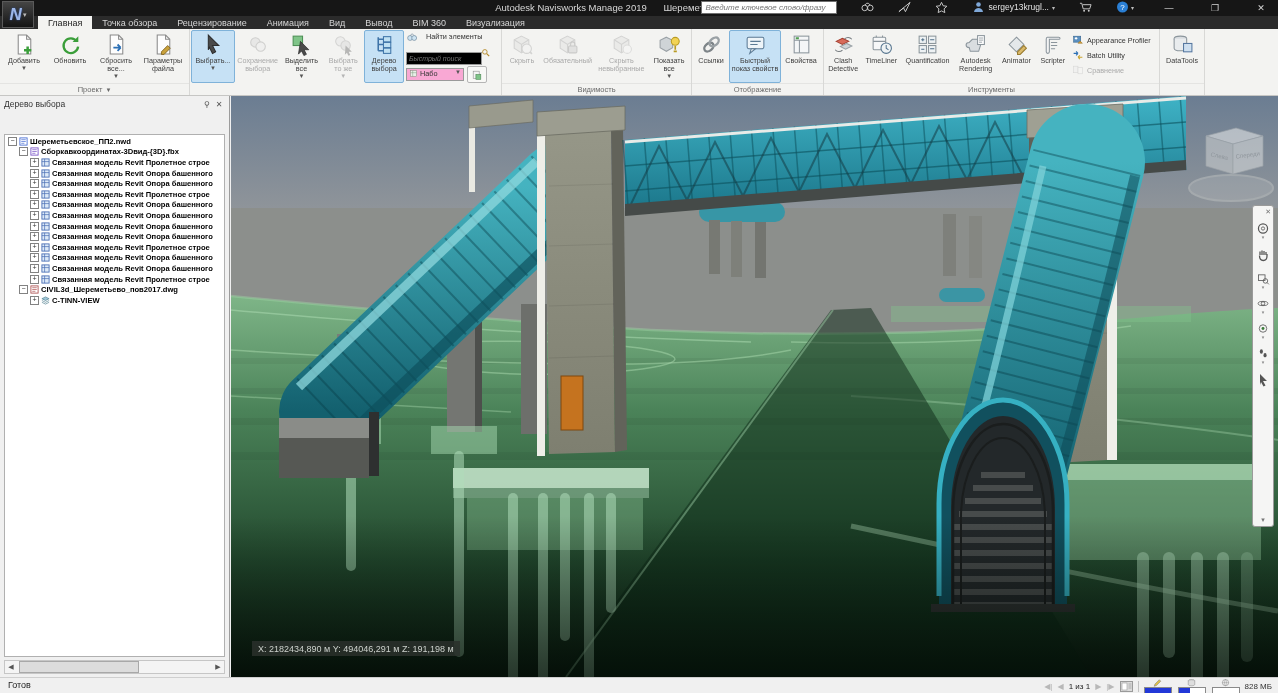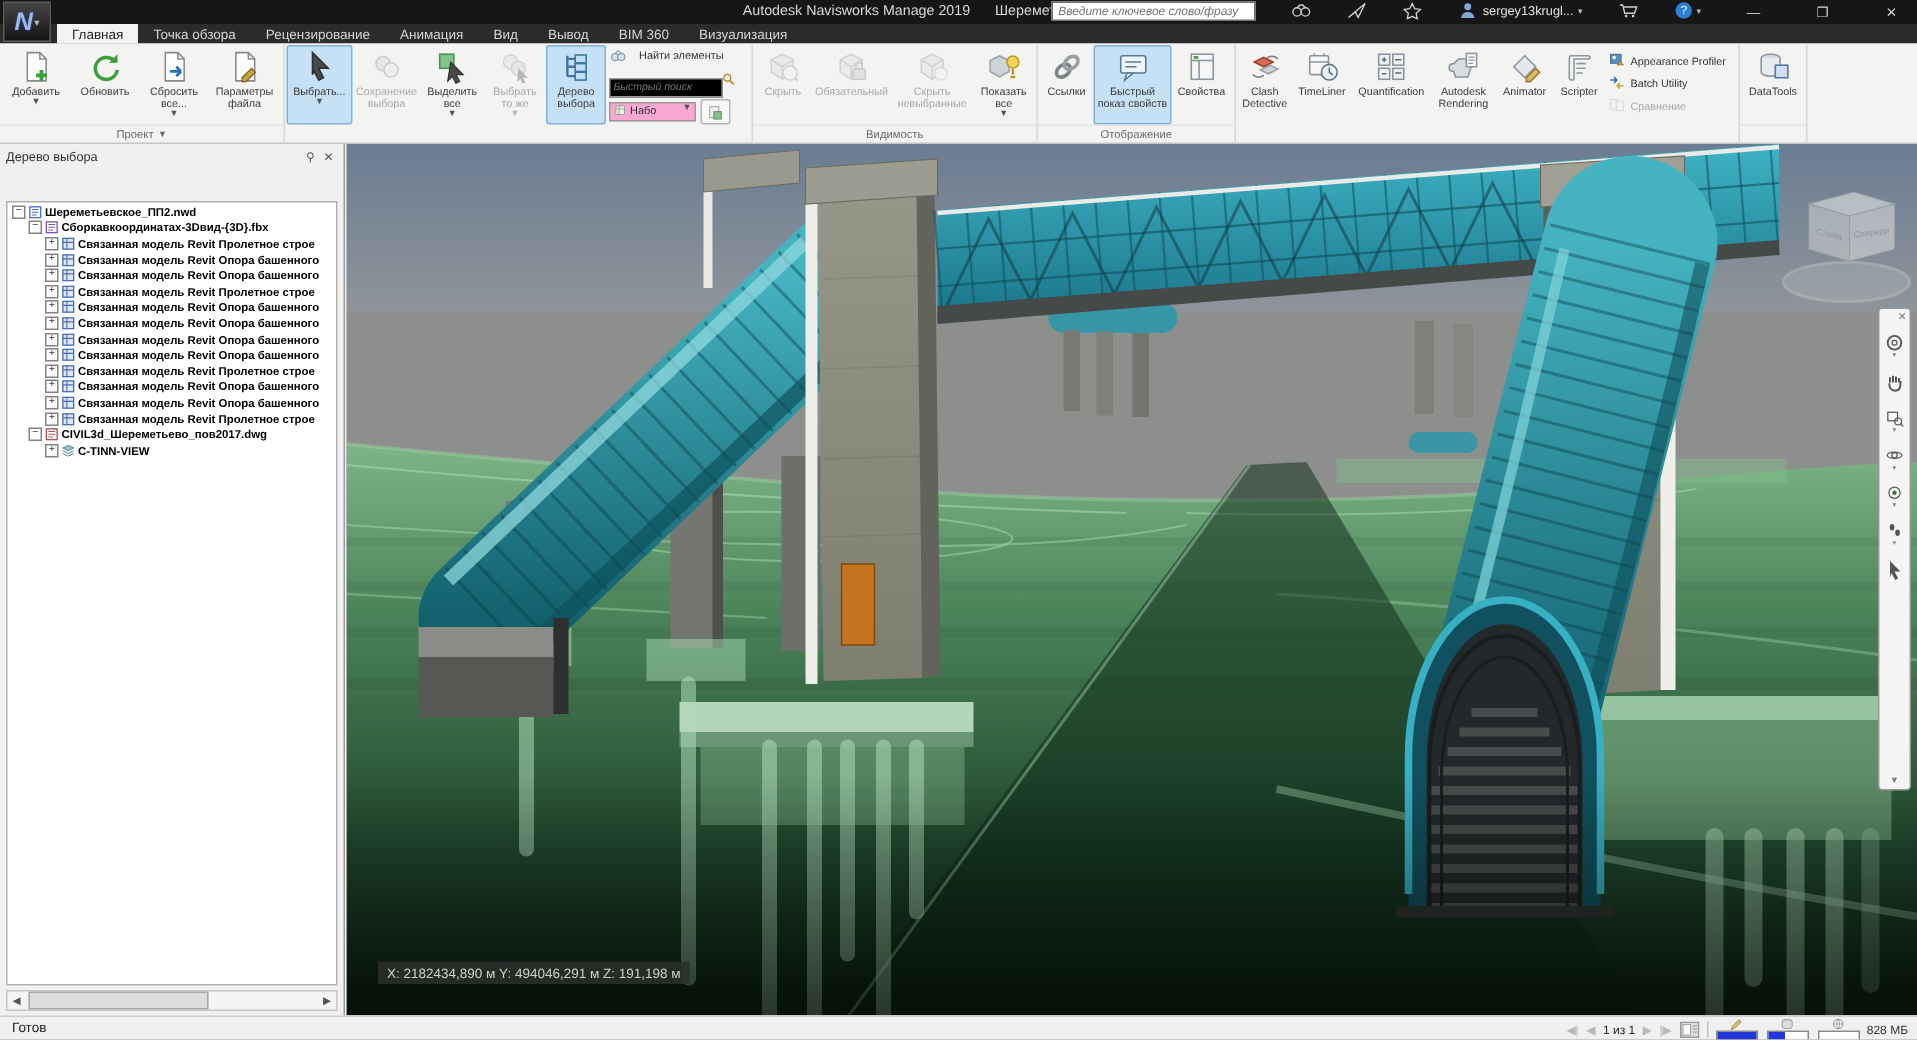--- a/index.html
+++ b/index.html
@@ -443,20 +443,23 @@
           </div>
           <div class="srow disabled">
             <svg class="" viewBox="0 0 22 22">
               <rect x="3" y="4" width="8" height="12" fill="#ececec" stroke="#a5a5a5"></rect>
               <rect x="11" y="6" width="8" height="12" fill="#f6f6f6" stroke="#a5a5a5"></rect>
             </svg>
             <span>Сравнение</span>
           </div>
         </div>
       </div>
+      <div class="rgroup-label">
+        <span>Инструменты</span>
+      </div>
     </div>
     <div class="rgroup" id="g-datatools">
       <div class="rgroup-body">
         <div class="btn" style="width:43px">
           <svg class="bicon" viewBox="0 0 22 22">
             <ellipse cx="9" cy="5.5" rx="6" ry="2.5" fill="#d9dde0" stroke="#8b959c"></ellipse>
             <path d="M3 5.5v9c0 1.4 2.7 2.5 6 2.5s6-1.1 6-2.5v-9" fill="#e9ecee" stroke="#8b959c"></path>
             <rect x="12" y="10" width="8" height="8" fill="#cfe0f0" stroke="#5577a0"></rect>
           </svg>
           <span class="blabel">DataTools</span>

